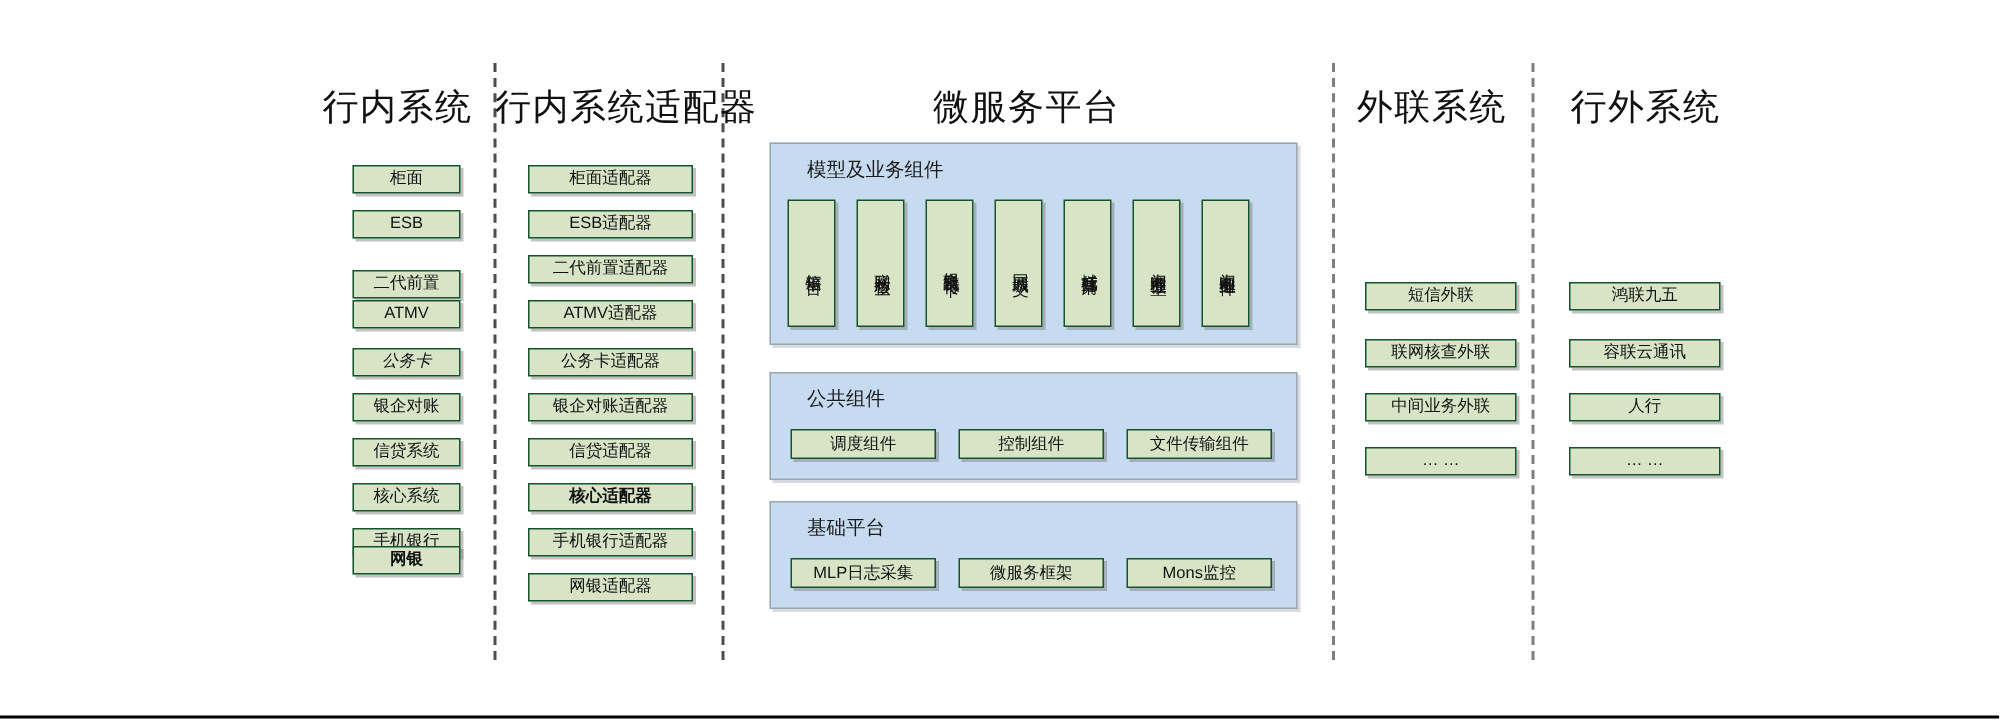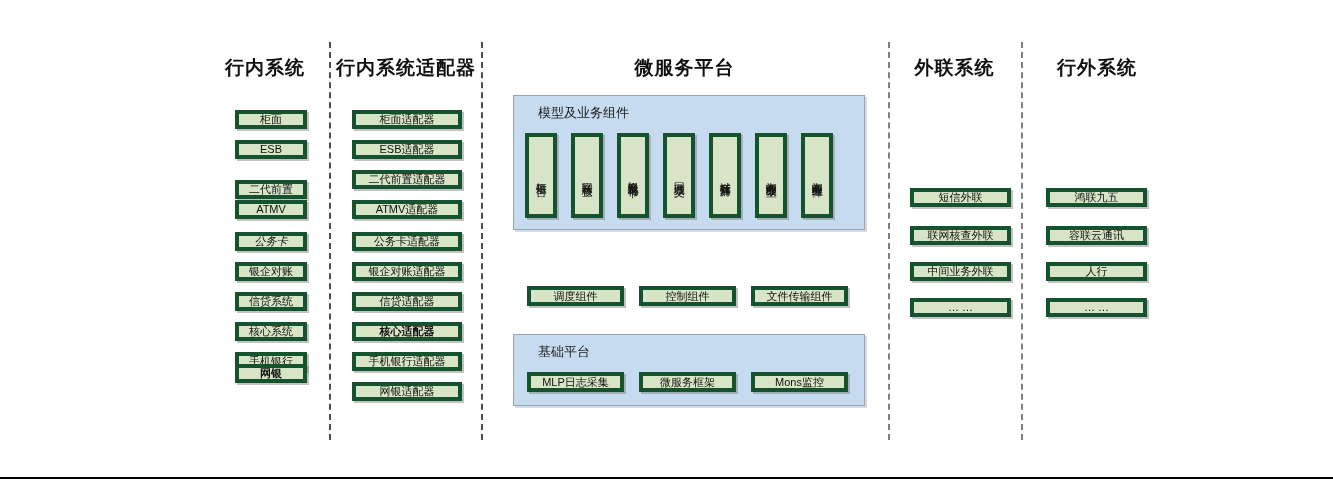--- a/index.html
+++ b/index.html
@@ -37,33 +37,33 @@
     width: 1333px;
     top: 477px;
     height: 0;
     border-top: 2px solid #000000;
   }
 
   
   .col-title {
     position: absolute;
     text-align: center;
-    font-size: 19px;
-    font-weight: bold;
+    font-size: 24px;
+    font-weight: normal;
     color: #111111;
     letter-spacing: 1px;
     white-space: nowrap;
   }
 
   
   .node {
     position: absolute;
     box-sizing: border-box;
     background: #d7e4c6;
-    border: 4px solid #14532d;
+    border: 1px solid #14532d;
     box-shadow: 2px 2px 0 rgba(120,120,120,0.45);
     display: flex;
     align-items: center;
     justify-content: center;
     font-size: 11px;
     color: #111111;
     text-align: center;
     line-height: 1.15;
   }
 
@@ -136,20 +136,23 @@
     <div class="panel-title">模型及业务组件</div>
   </div>
   <div class="node vertical" style="left:525px;top:133px;width:32px;height:85px;">短信平台</div>
   <div class="node vertical" style="left:571px;top:133px;width:32px;height:85px;">联网核查</div>
   <div class="node vertical" style="left:617px;top:133px;width:32px;height:85px;">银联及银行卡</div>
   <div class="node vertical" style="left:663px;top:133px;width:32px;height:85px;">同城票交</div>
   <div class="node vertical" style="left:709px;top:133px;width:32px;height:85px;">城商行清算</div>
   <div class="node vertical" style="left:755px;top:133px;width:32px;height:85px;">中间业务模型</div>
   <div class="node vertical" style="left:801px;top:133px;width:32px;height:85px;">中间业务组件</div>
 
+  <div class="panel" style="left:513px;top:248px;width:352px;height:72px;">
+    <div class="panel-title">公共组件</div>
+  </div>
   <div class="node" style="left:527px;top:286px;width:97px;height:20px;">调度组件</div>
   <div class="node" style="left:639px;top:286px;width:97px;height:20px;">控制组件</div>
   <div class="node" style="left:751px;top:286px;width:97px;height:20px;">文件传输组件</div>
 
   <div class="panel" style="left:513px;top:334px;width:352px;height:72px;">
     <div class="panel-title">基础平台</div>
   </div>
   <div class="node" style="left:527px;top:372px;width:97px;height:20px;">MLP日志采集</div>
   <div class="node" style="left:639px;top:372px;width:97px;height:20px;">微服务框架</div>
   <div class="node" style="left:751px;top:372px;width:97px;height:20px;">Mons监控</div>

